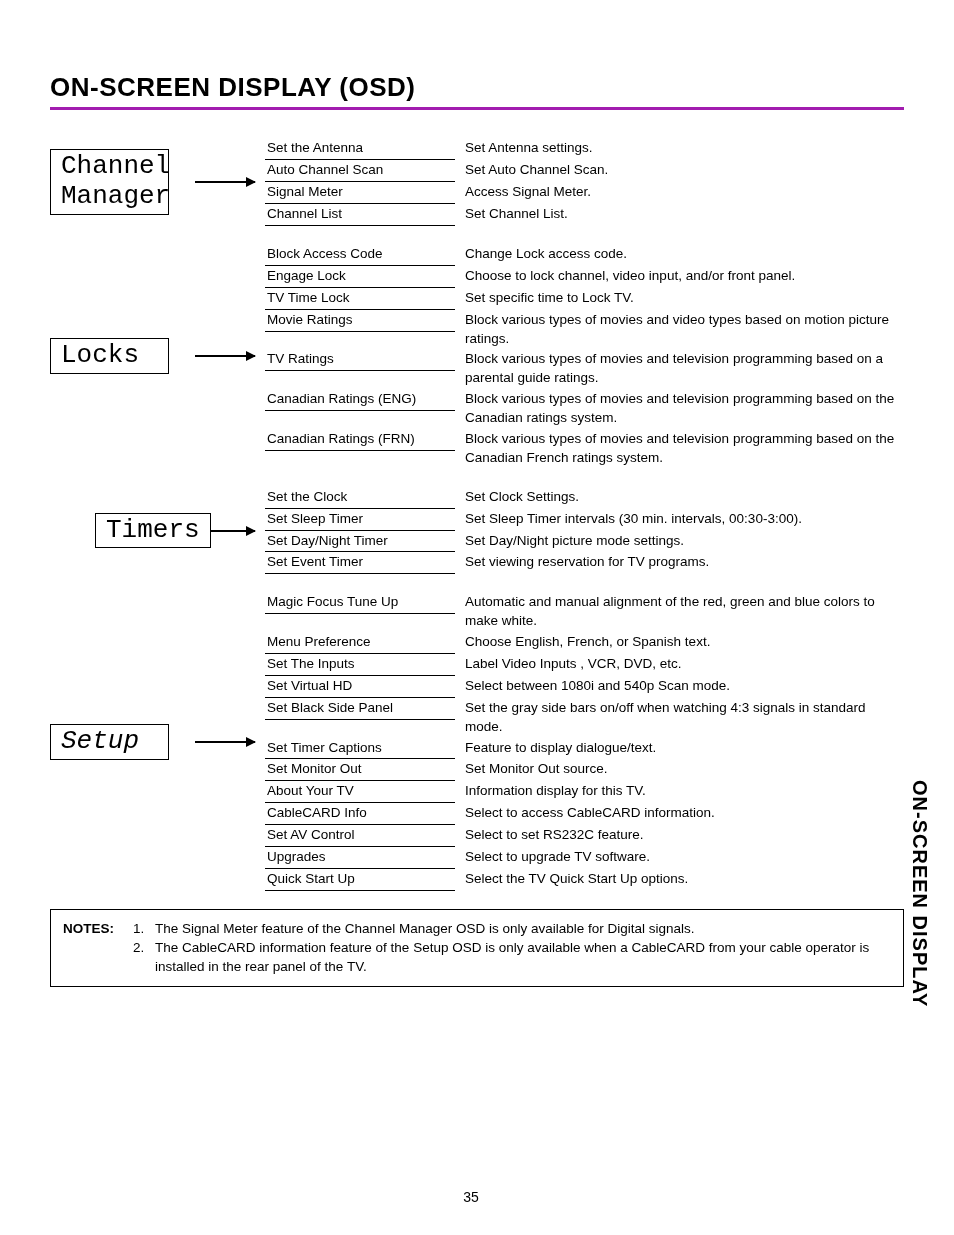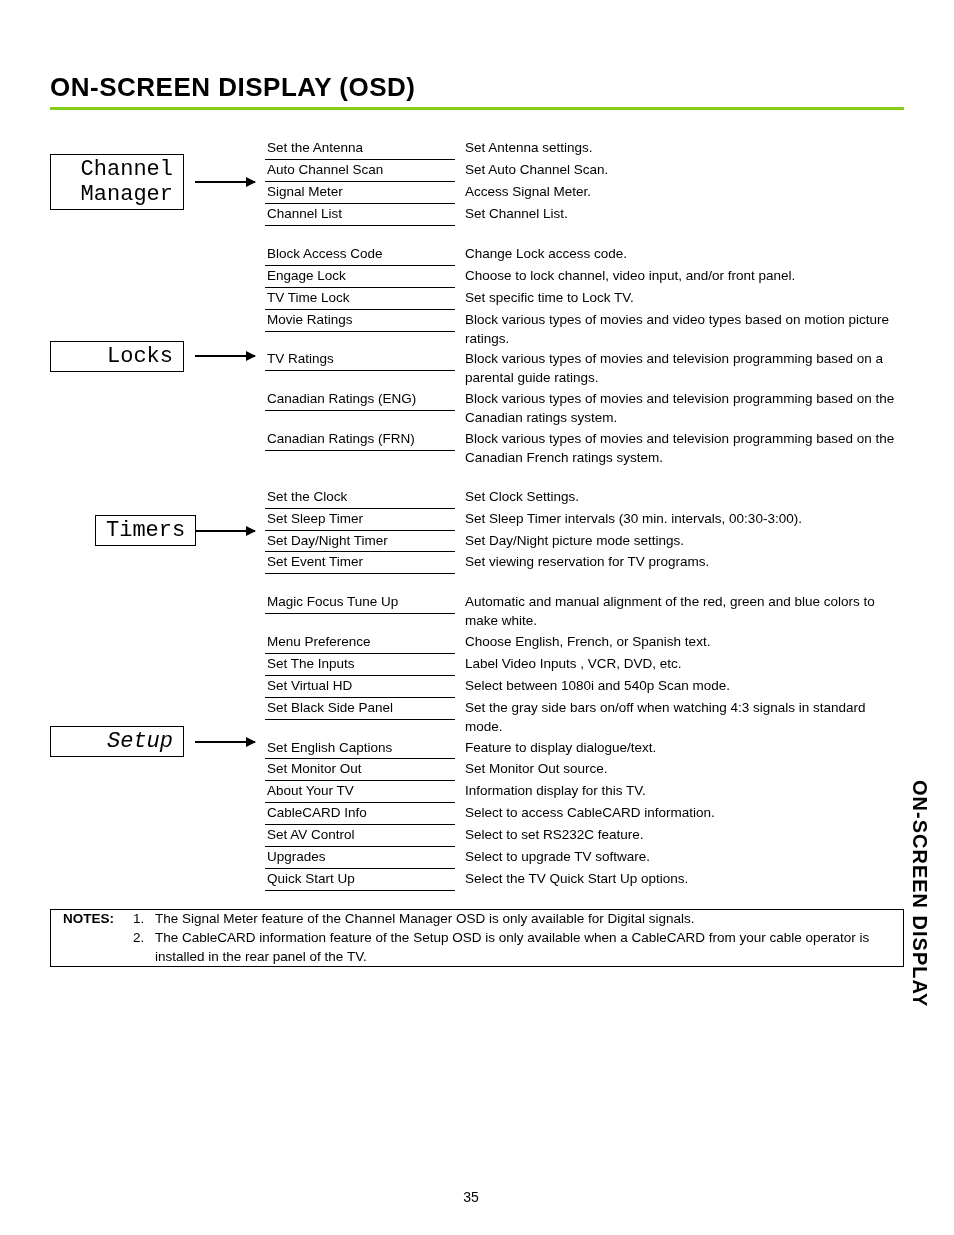--- a/index.html
+++ b/index.html
@@ -11,36 +11,36 @@
     color: #000;
     font-family: Arial, Helvetica, sans-serif;
     font-size: 14px;
     position: relative;
     padding: 55px 50px 0 50px;
   }
   .page-title {
     font-size: 26px;
     font-weight: bold;
     letter-spacing: 0.5px;
-    border-bottom: 3px solid #84cc16;
+    border-bottom: 3px solid #a21caf;
     padding-bottom: 4px;
     margin-bottom: 28px;
     font-family: Arial, Helvetica, sans-serif;
   }
   .diagram { position: relative; }
   .section { position: relative; display:flex; margin-bottom: 18px; }
   .cat-col { width: 145px; flex: 0 0 145px; display:flex; align-items:center; position:relative; }
   .cat-box {
     border: 1px solid #000;
     padding: 2px 10px;
     font-family: "Courier New", monospace;
-    font-size: 22px;
+    font-size: 26px;
     line-height: 1.15;
-    text-align:right;
-    width: 134px;
+    text-align:left;
+    width: 119px;
     background:#fff;
     z-index:2;
   }
   .arrow-col { flex:0 0 70px; display:flex; align-items:center; position:relative; }
   .arrow { position:relative; width:60px; height:2px; background:#000; }
   .arrow:after {
     content:""; position:absolute; right:-1px; top:-4px;
     border-left:10px solid #000; border-top:5px solid transparent; border-bottom:5px solid transparent;
   }
   .item-label {
@@ -49,21 +49,21 @@
     font-size:13.5px;
     line-height:1.4;
     white-space:nowrap;
   }
   .desc { font-size:13.5px; line-height:1.4; padding:1px 0; }
   .row { display:flex; }
   .row .item-cell { flex:0 0 190px; }
   .row .desc-cell { flex:1; padding-left:10px; }
   .notes-box {
     border:1px solid #000;
-    padding:0 12px;
+    padding:10px 12px;
     margin-top:4px;
     font-size:13.5px;
     line-height:1.4;
     display:flex;
   }
   .notes-label { font-weight:bold; flex:0 0 70px; }
   .notes-list { flex:1; padding-left:0; margin:0; list-style:none; }
   .notes-list li { display:flex; }
   .notes-list li .num { flex:0 0 22px; }
   .side-tab {
@@ -284,21 +284,21 @@
         <div class="row">
           <div class="item-cell">
             <div class="item-label">Set Black Side Panel</div>
           </div>
           <div class="desc-cell">
             <div class="desc">Set the gray side bars on/off when watching 4:3 signals in standard mode.</div>
           </div>
         </div>
         <div class="row">
           <div class="item-cell">
-            <div class="item-label">Set English Captions</div>
+            <div class="item-label">Set Timer Captions</div>
           </div>
           <div class="desc-cell">
             <div class="desc">Feature to display dialogue/text.</div>
           </div>
         </div>
         <div class="row">
           <div class="item-cell">
             <div class="item-label">Set Monitor Out</div>
           </div>
           <div class="desc-cell">

